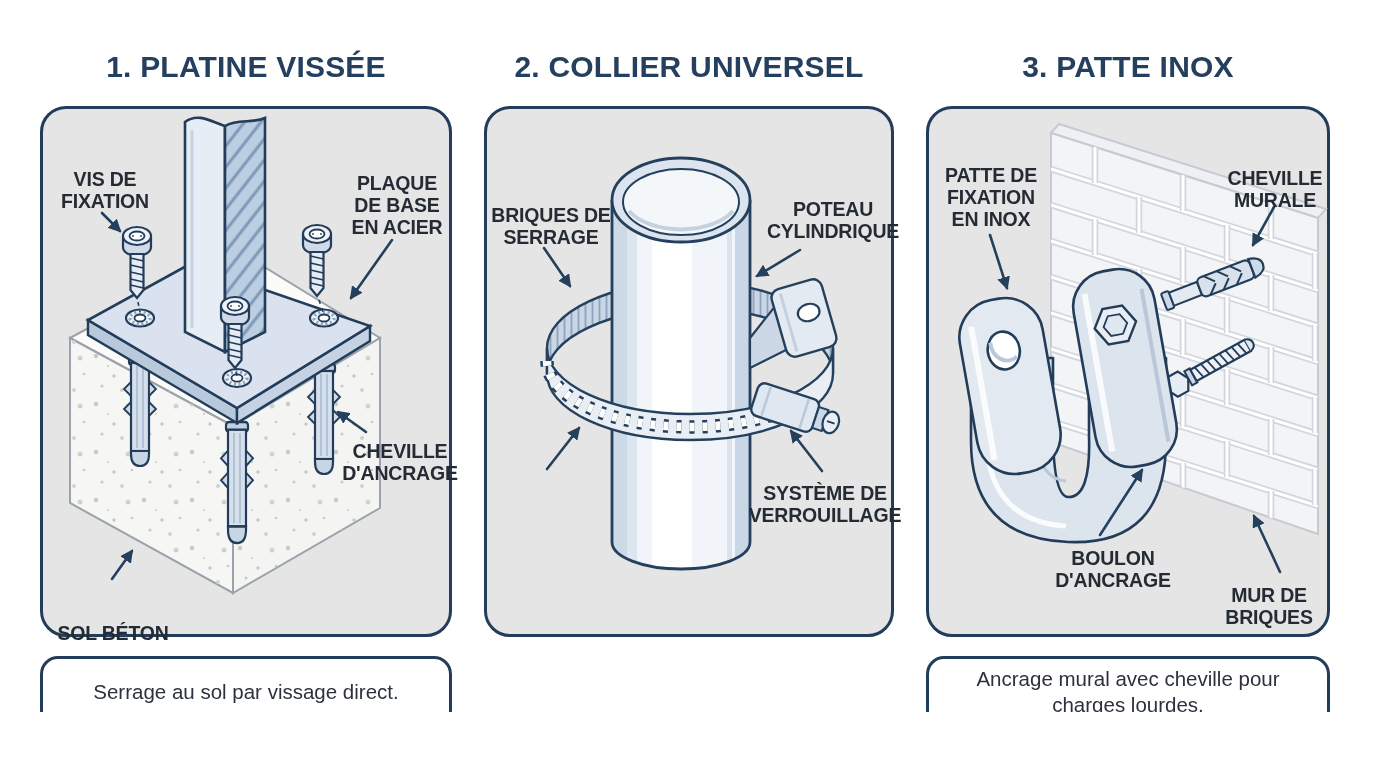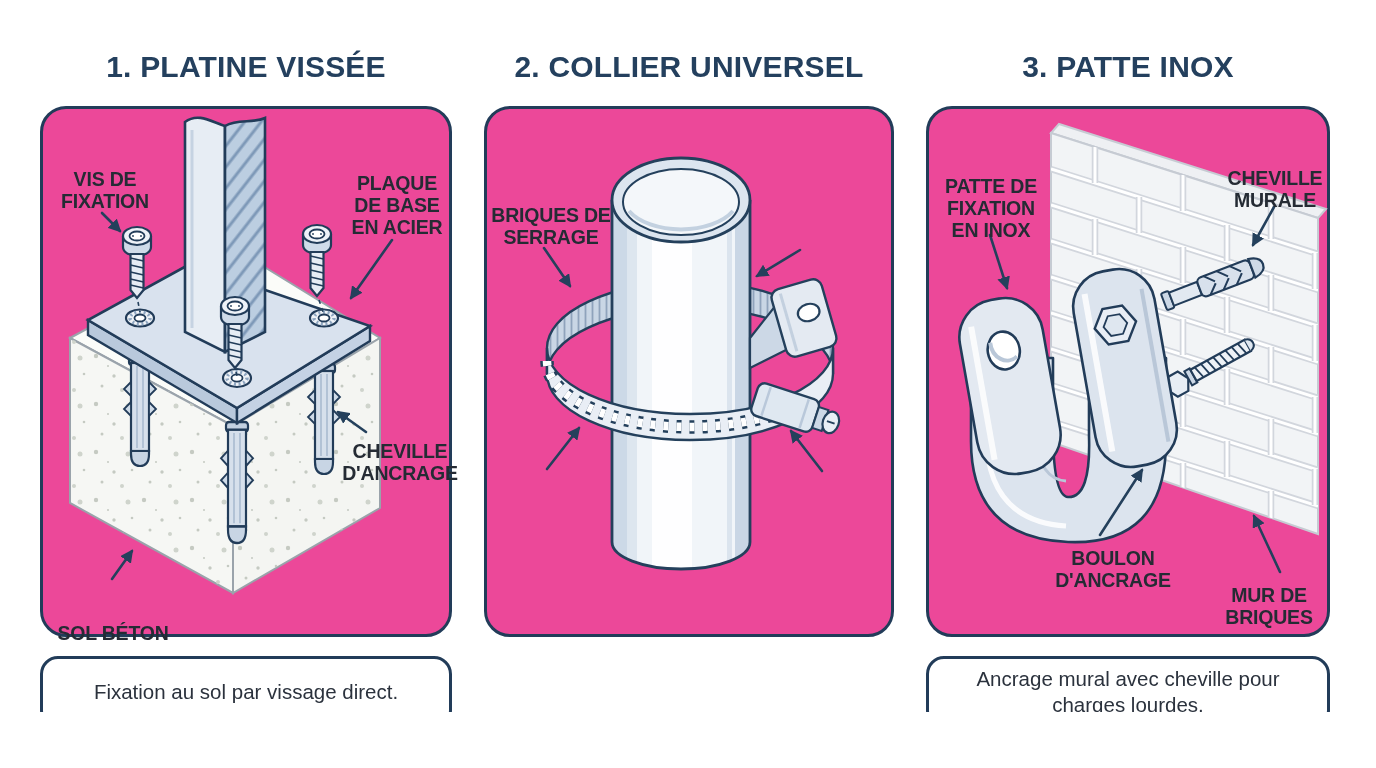--- a/index.html
+++ b/index.html
@@ -5,21 +5,21 @@
   html,body{margin:0;padding:0;background:#ffffff;}
   .board{position:relative;width:1376px;height:712px;background:#ffffff;overflow:hidden;
          font-family:"Liberation Sans",sans-serif;}
   .col{position:absolute;top:0;height:768px;}
   #col1{left:40px;width:412px;}
   #col2{left:484px;width:410px;}
   #col3{left:926px;width:404px;}
   .title{position:absolute;top:50px;left:0;right:0;text-align:center;
          font-size:30px;font-weight:bold;color:#24405e;letter-spacing:.2px;}
   .panel{position:absolute;top:106px;left:0;right:0;height:531px;
-         border:3px solid #223c59;border-radius:26px;box-sizing:border-box;background:#ec4899;}
+         border:3px solid #223c59;border-radius:26px;box-sizing:border-box;background:#e5e5e5;}
   .panel svg{position:absolute;left:-3px;top:-3px;}
   .lbl{position:absolute;transform:translate(-50%,-50%);text-align:center;
        font-weight:bold;font-size:19.5px;line-height:22px;color:#252b34;
        letter-spacing:-.2px;white-space:pre-line;width:max-content;z-index:2;}
   .caption{position:absolute;top:656px;left:0;right:0;height:72px;
            border:3px solid #223c59;border-radius:18px;box-sizing:border-box;
            display:flex;align-items:center;justify-content:center;text-align:center;
            font-size:20.5px;color:#2b323d;line-height:26px;white-space:pre-line;}
   .arrow{stroke:#24405c;stroke-width:2.6;fill:none;stroke-linecap:round;}
 </style>
@@ -132,21 +132,21 @@
       <div class="lbl" style="left:62px;top:81px">VIS DE
 FIXATION</div>
       <div class="lbl" style="left:354px;top:96px">PLAQUE
 DE BASE
 EN ACIER</div>
       <div class="lbl" style="left:357px;top:353px">CHEVILLE
 D'ANCRAGE</div>
       <div class="lbl" style="left:70px;top:524px">SOL BÉTON</div>
     </div>
 
-    <div class="caption">Fixation au sol par vissage direct.</div>
+    <div class="caption">Serrage au sol par vissage direct.</div>
   </div>
 
   <div class="col" id="col2">
     <div class="title">2. COLLIER UNIVERSEL</div>
 
     <div class="panel">
       <svg width="410" height="531" viewBox="0 0 410 531">
         <defs>
           <pattern id="vstripe" width="7" height="10" patternUnits="userSpaceOnUse">
             <rect width="7" height="10" fill="#c9d6e5"></rect>
@@ -206,20 +206,24 @@
         <g>
           <path class="arrow" d="M60,142 L86,180" marker-end="url(#m2)"></path>
           <path class="arrow" d="M316,144 L273,170" marker-end="url(#m2)"></path>
           <path class="arrow" d="M63,363 L95,322" marker-end="url(#m2)"></path>
           <path class="arrow" d="M338,365 L307,325" marker-end="url(#m2)"></path>
         </g>
       </svg>
 
       <div class="lbl" style="left:64px;top:117px">BRIQUES DE
 SERRAGE</div>
+      <div class="lbl" style="left:346px;top:111px">POTEAU
+CYLINDRIQUE</div>
+      <div class="lbl" style="left:338px;top:395px">SYSTÈME DE
+VERROUILLAGE</div>
     </div>
 
   </div>
 
   <div class="col" id="col3">
     <div class="title">3. PATTE INOX</div>
 
     <div class="panel">
       <svg width="404" height="531" viewBox="0 0 404 531">
         <defs>
@@ -280,21 +284,21 @@
         </g>
 
         <g>
           <path class="arrow" d="M64,129 L81,182" marker-end="url(#m3)"></path>
           <path class="arrow" d="M348,101 L327,139" marker-end="url(#m3)"></path>
           <path class="arrow" d="M174,429 L216,364" marker-end="url(#m3)"></path>
           <path class="arrow" d="M354,466 L328,410" marker-end="url(#m3)"></path>
         </g>
       </svg>
 
-      <div class="lbl" style="left:62px;top:99px">PATTE DE
+      <div class="lbl" style="left:62px;top:88px">PATTE DE
 FIXATION
 EN INOX</div>
       <div class="lbl" style="left:346px;top:80px">CHEVILLE
 MURALE</div>
       <div class="lbl" style="left:184px;top:460px">BOULON
 D'ANCRAGE</div>
       <div class="lbl" style="left:340px;top:497px">MUR DE
 BRIQUES</div>
     </div>
 

